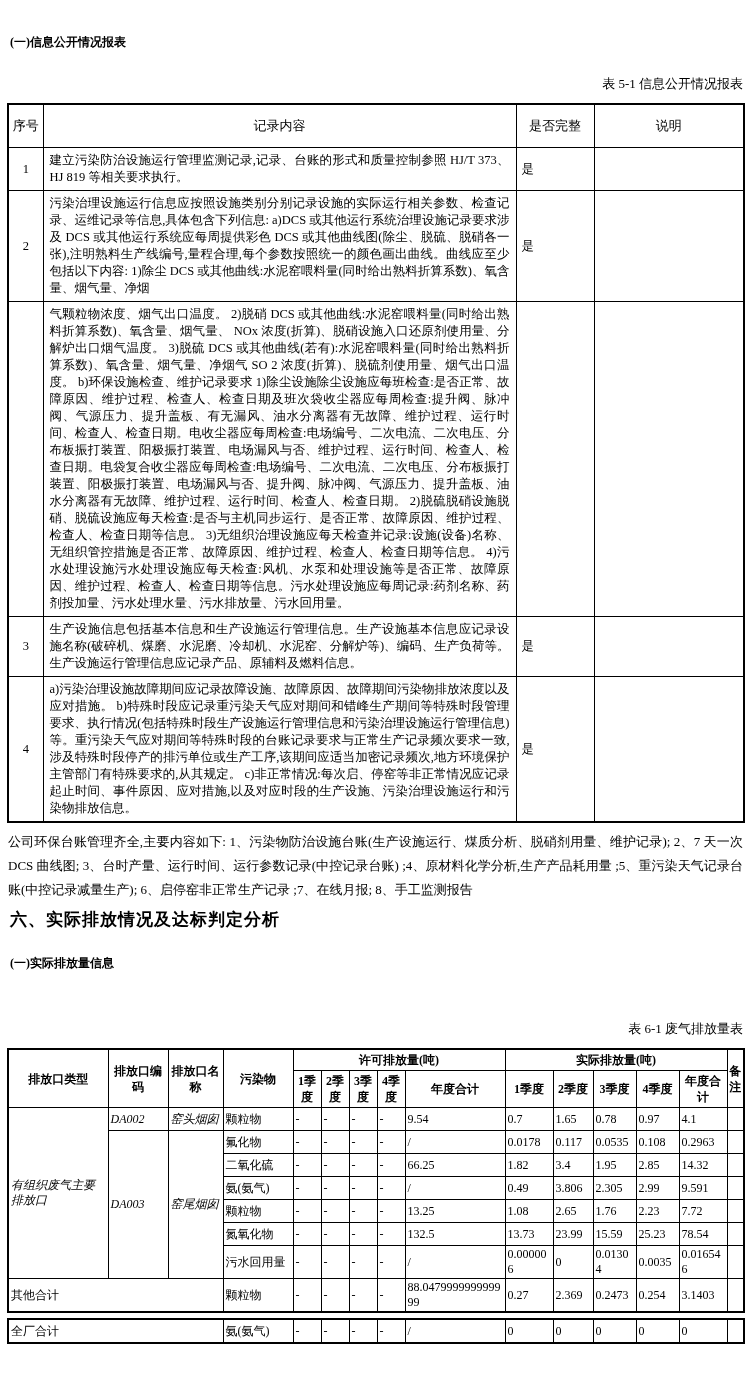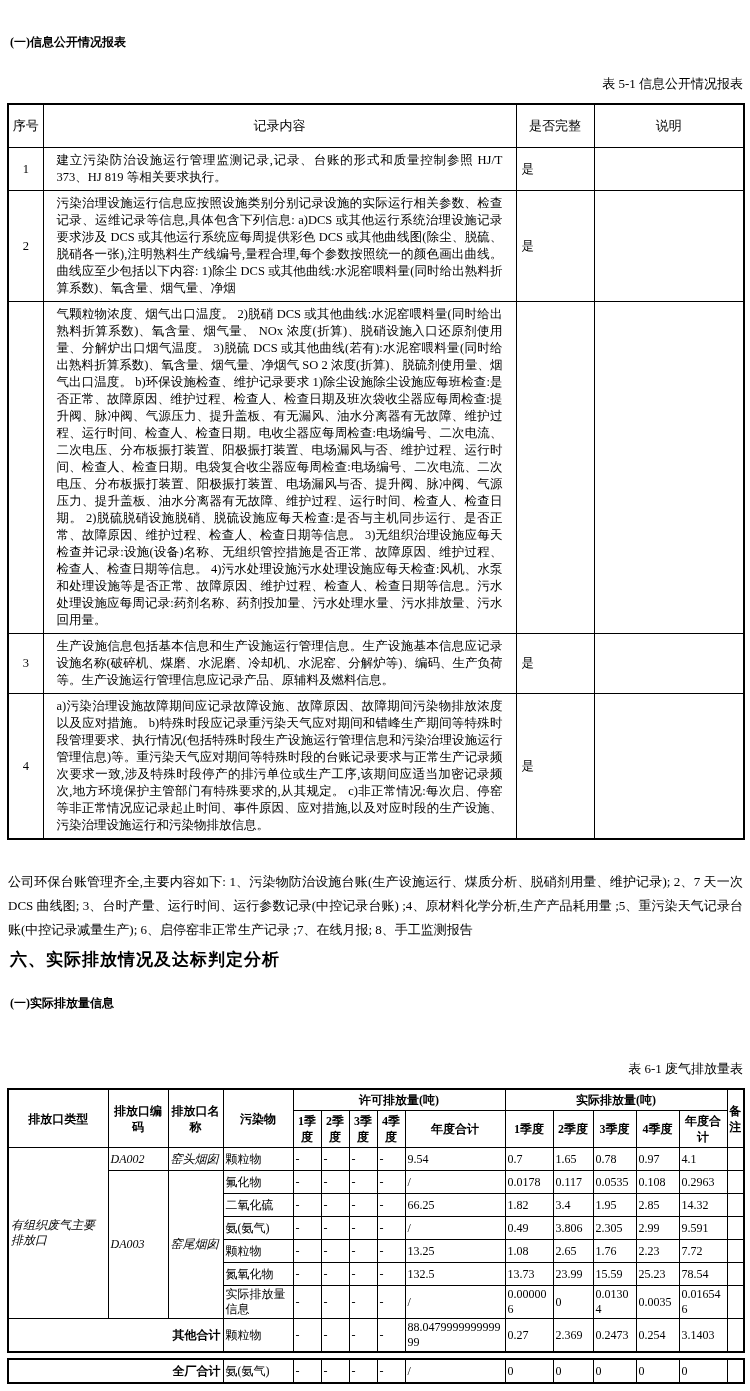--- a/index.html
+++ b/index.html
@@ -2,38 +2,38 @@
 <html><head>
 <meta charset="utf-8">
 <style>
   html,body { margin:0; padding:0; background:#ffffff; }
   body { font-family:"Liberation Serif","DejaVu Serif",serif; color:#000; }
   .page { width:750px; box-sizing:border-box; padding:10px 7px 18px 7px; }
 
   h1.sec { font-size:17px; font-weight:bold; margin:6px 0 0 3px; letter-spacing:1px; }
   h2.sub { font-size:12px; font-weight:bold; margin:24px 0 0 3px; }
   p.caption { font-size:13px; text-align:right; margin:24px 0 10px 0; }
-  p.body-para { font-size:13px; line-height:24px; text-align:justify; margin:30px 0 0 1px; }
+  p.body-para { font-size:13px; line-height:24px; text-align:justify; margin:7px 0 0 1px; }
 
   table { border-collapse:collapse; table-layout:fixed; width:736px; }
   table.doc { border:2px solid #000; }
   table.doc th, table.doc td { border:1px solid #000; overflow:visible; }
 
   
   .t51 th { font-weight:normal; font-size:13px; text-align:center; vertical-align:middle; height:38px; padding:2px;margin-left:46px; }
   .t51 td { font-size:12.5px; vertical-align:middle; }
   .t51 .c-no { text-align:center; }
-  .t51 .c-content { text-align:justify; padding:4px 13px; line-height:17px; }
+  .t51 .c-content { text-align:justify; padding:4px 6px; line-height:17px; }
   .t51 .c-complete { padding-left:5px; }
 
   
   .emis th { font-weight:bold; font-size:12px; text-align:center; vertical-align:middle; padding:2px 1px; line-height:16px; }
   .emis td { font-size:12px; text-align:left; vertical-align:middle; padding:1px 2px; height:20px; line-height:15px; white-space:normal; word-break:break-all; }
   .emis td.lbl { word-break:normal;font-style:italic; }
-  .emis td.sum { font-weight:bold; text-align:right; word-break:normal; }
+  .emis td.sum { font-weight:normal; text-align:left; word-break:normal; }
   .t61b { margin-top:5px; }
 </style>
 </head>
 <body>
 
 <div class="page">
 
   <h2 class="sub">(一)信息公开情况报表</h2>
 
   <p class="caption">表 5-1 信息公开情况报表</p>
@@ -215,21 +215,21 @@
           <td>-</td>
           <td>132.5</td>
           <td>13.73</td>
           <td>23.99</td>
           <td>15.59</td>
           <td>25.23</td>
           <td>78.54</td>
           <td></td>
         </tr>
     <tr>
-          <td>实际排放量信息</td>
+          <td>污水回用量</td>
           <td>-</td>
           <td>-</td>
           <td>-</td>
           <td>-</td>
           <td>/</td>
           <td>0.000006</td>
           <td>0</td>
           <td>0.01304</td>
           <td>0.0035</td>
           <td>0.016546</td>

